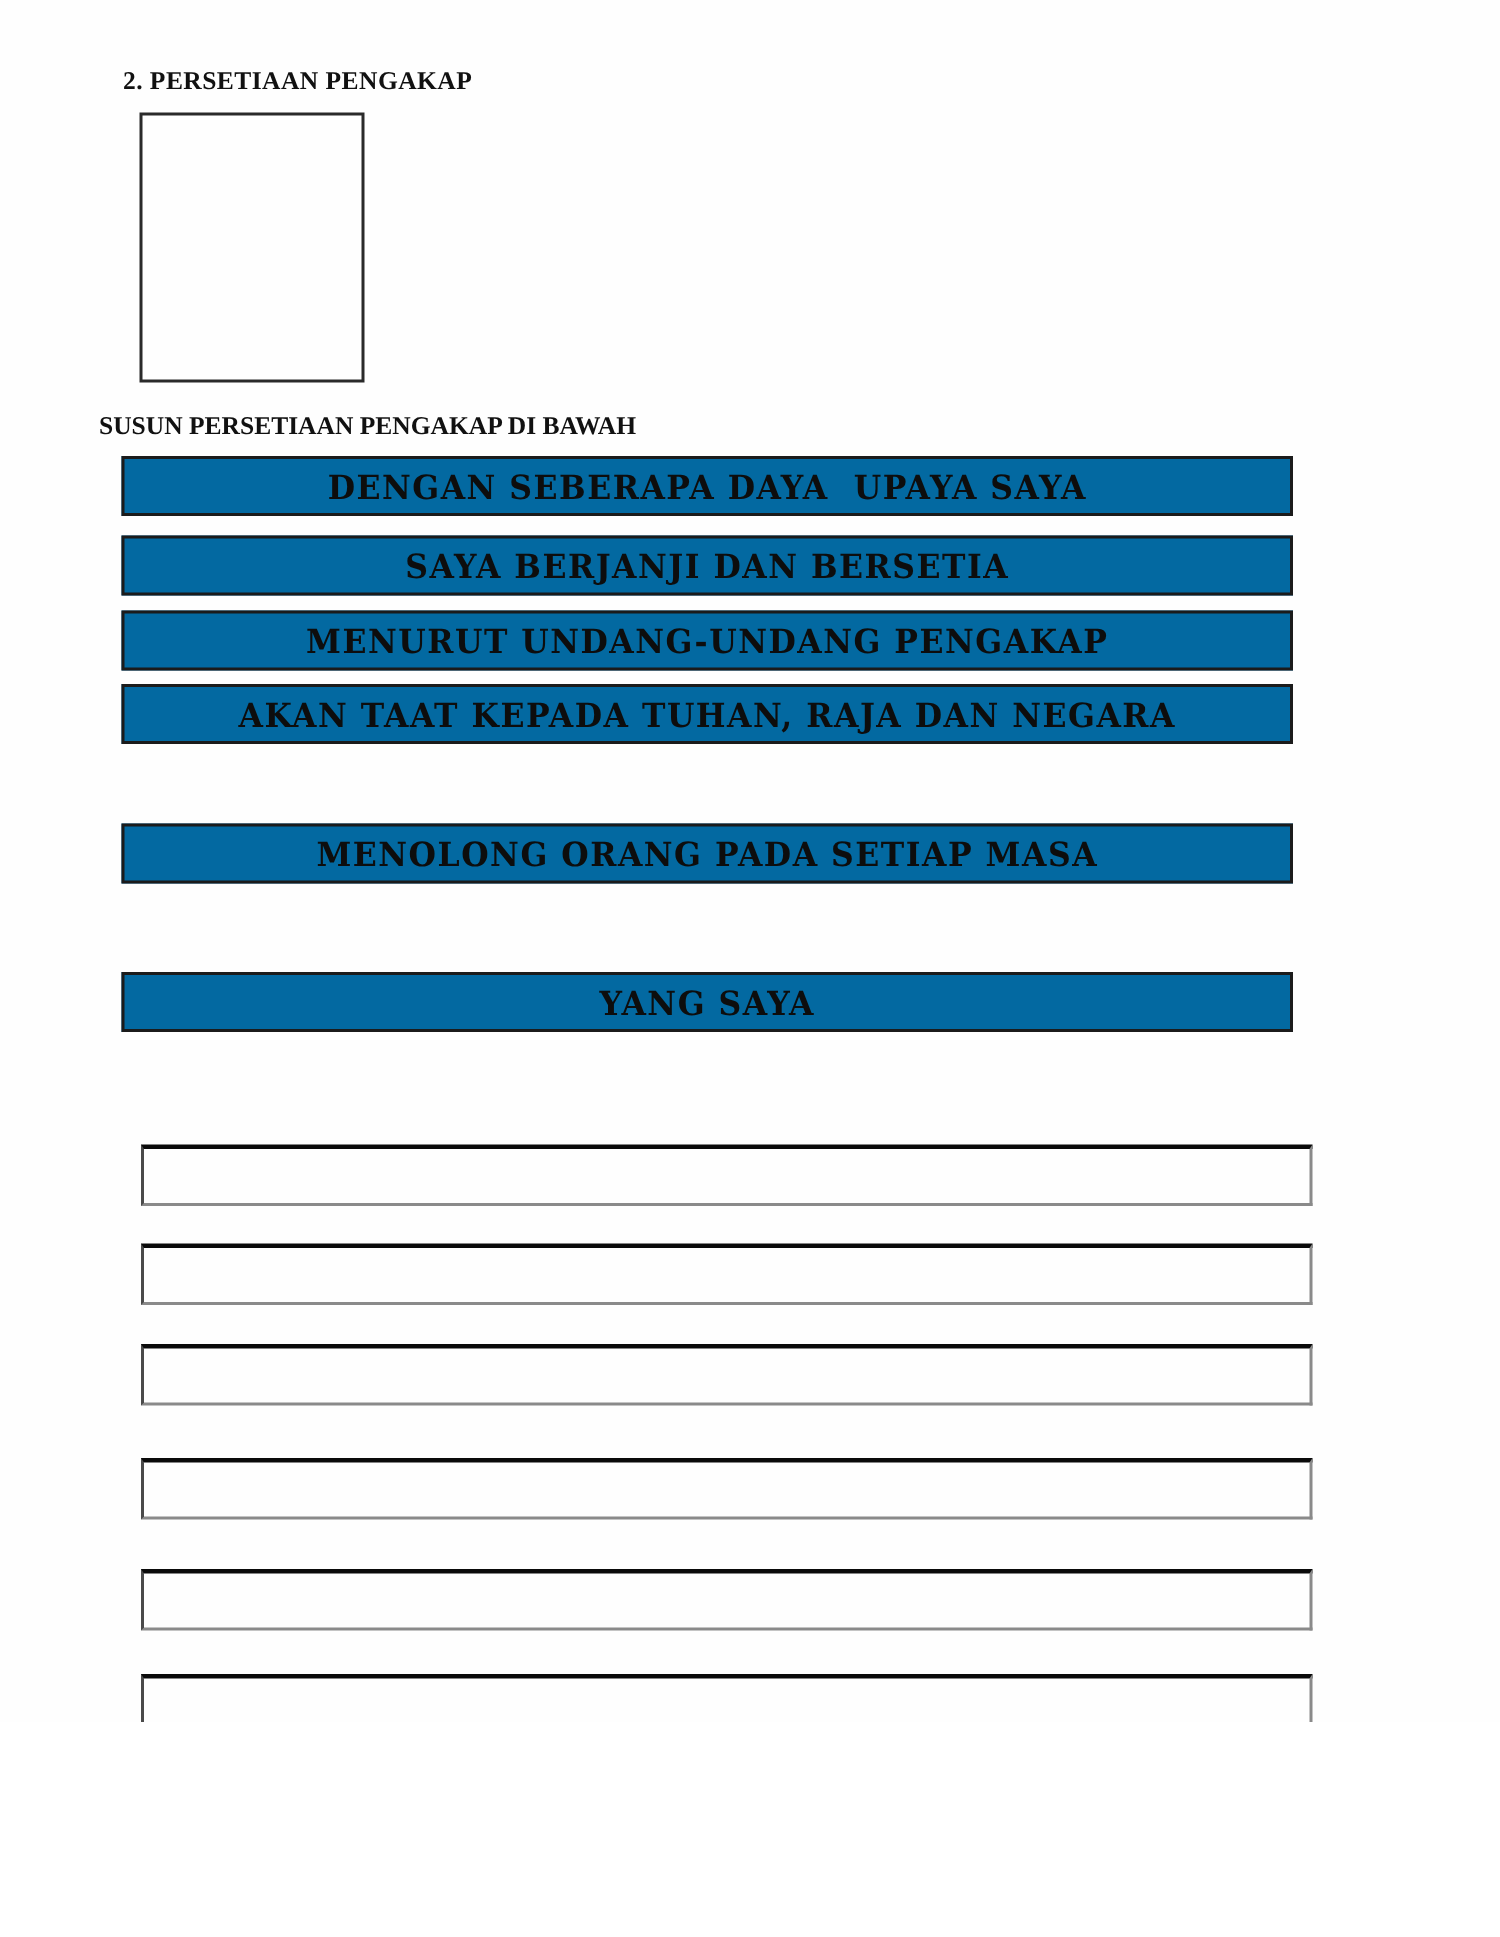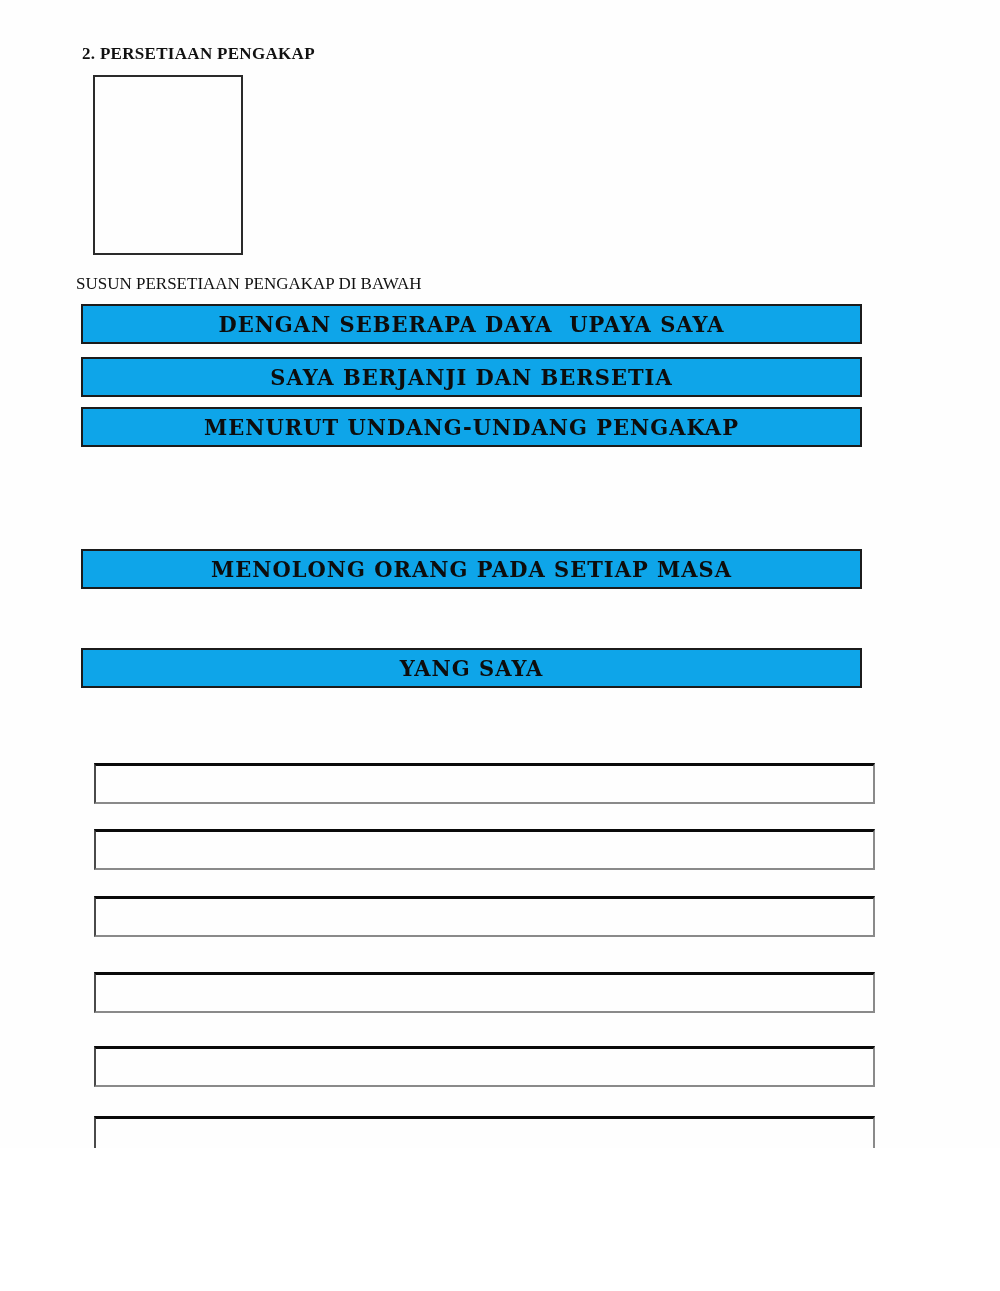--- a/index.html
+++ b/index.html
@@ -25,32 +25,33 @@
     position: absolute;
     left: 93px;
     top: 75px;
     width: 150px;
     height: 180px;
     border: 2px solid #2a2a2a;
     background: #fefefe;
   }
   .instruction {
     position: absolute;
-    left: 76px;
+    left: 66px;
     top: 274px;
     font-size: 17px;
     color: #111;
+    font-weight: bold;
   }
   .phrase {
     position: absolute;
     left: 81px;
     width: 781px;
     height: 40px;
     border: 2px solid #1b1b1b;
-    background: #0ea5e9;
+    background: #0369a1;
     display: flex;
     align-items: center;
     justify-content: center;
     cursor: grab;
   }
   .phrase span {
     font-family: "DejaVu Serif", serif;
     font-weight: bold;
     font-size: 21px;
     letter-spacing: 1px;
@@ -118,20 +119,23 @@
 
   <div class="phrase" style="top:304px">
     <span>DENGAN SEBERAPA DAYA  UPAYA SAYA</span>
   </div>
   <div class="phrase" style="top:357px">
     <span>SAYA BERJANJI DAN BERSETIA</span>
   </div>
   <div class="phrase" style="top:407px">
     <span>MENURUT UNDANG-UNDANG PENGAKAP</span>
   </div>
+  <div class="phrase" style="top:456px">
+    <span>AKAN TAAT KEPADA TUHAN, RAJA DAN NEGARA</span>
+  </div>
   <div class="phrase" style="top:549px">
     <span>MENOLONG ORANG PADA SETIAP MASA</span>
   </div>
   <div class="phrase" style="top:648px">
     <span>YANG SAYA</span>
   </div>
 
   <input class="answer" style="top: 763px;" value="">
   <input class="answer" style="top: 829px;" value="">
   <input class="answer" style="top: 896px;" value="">

